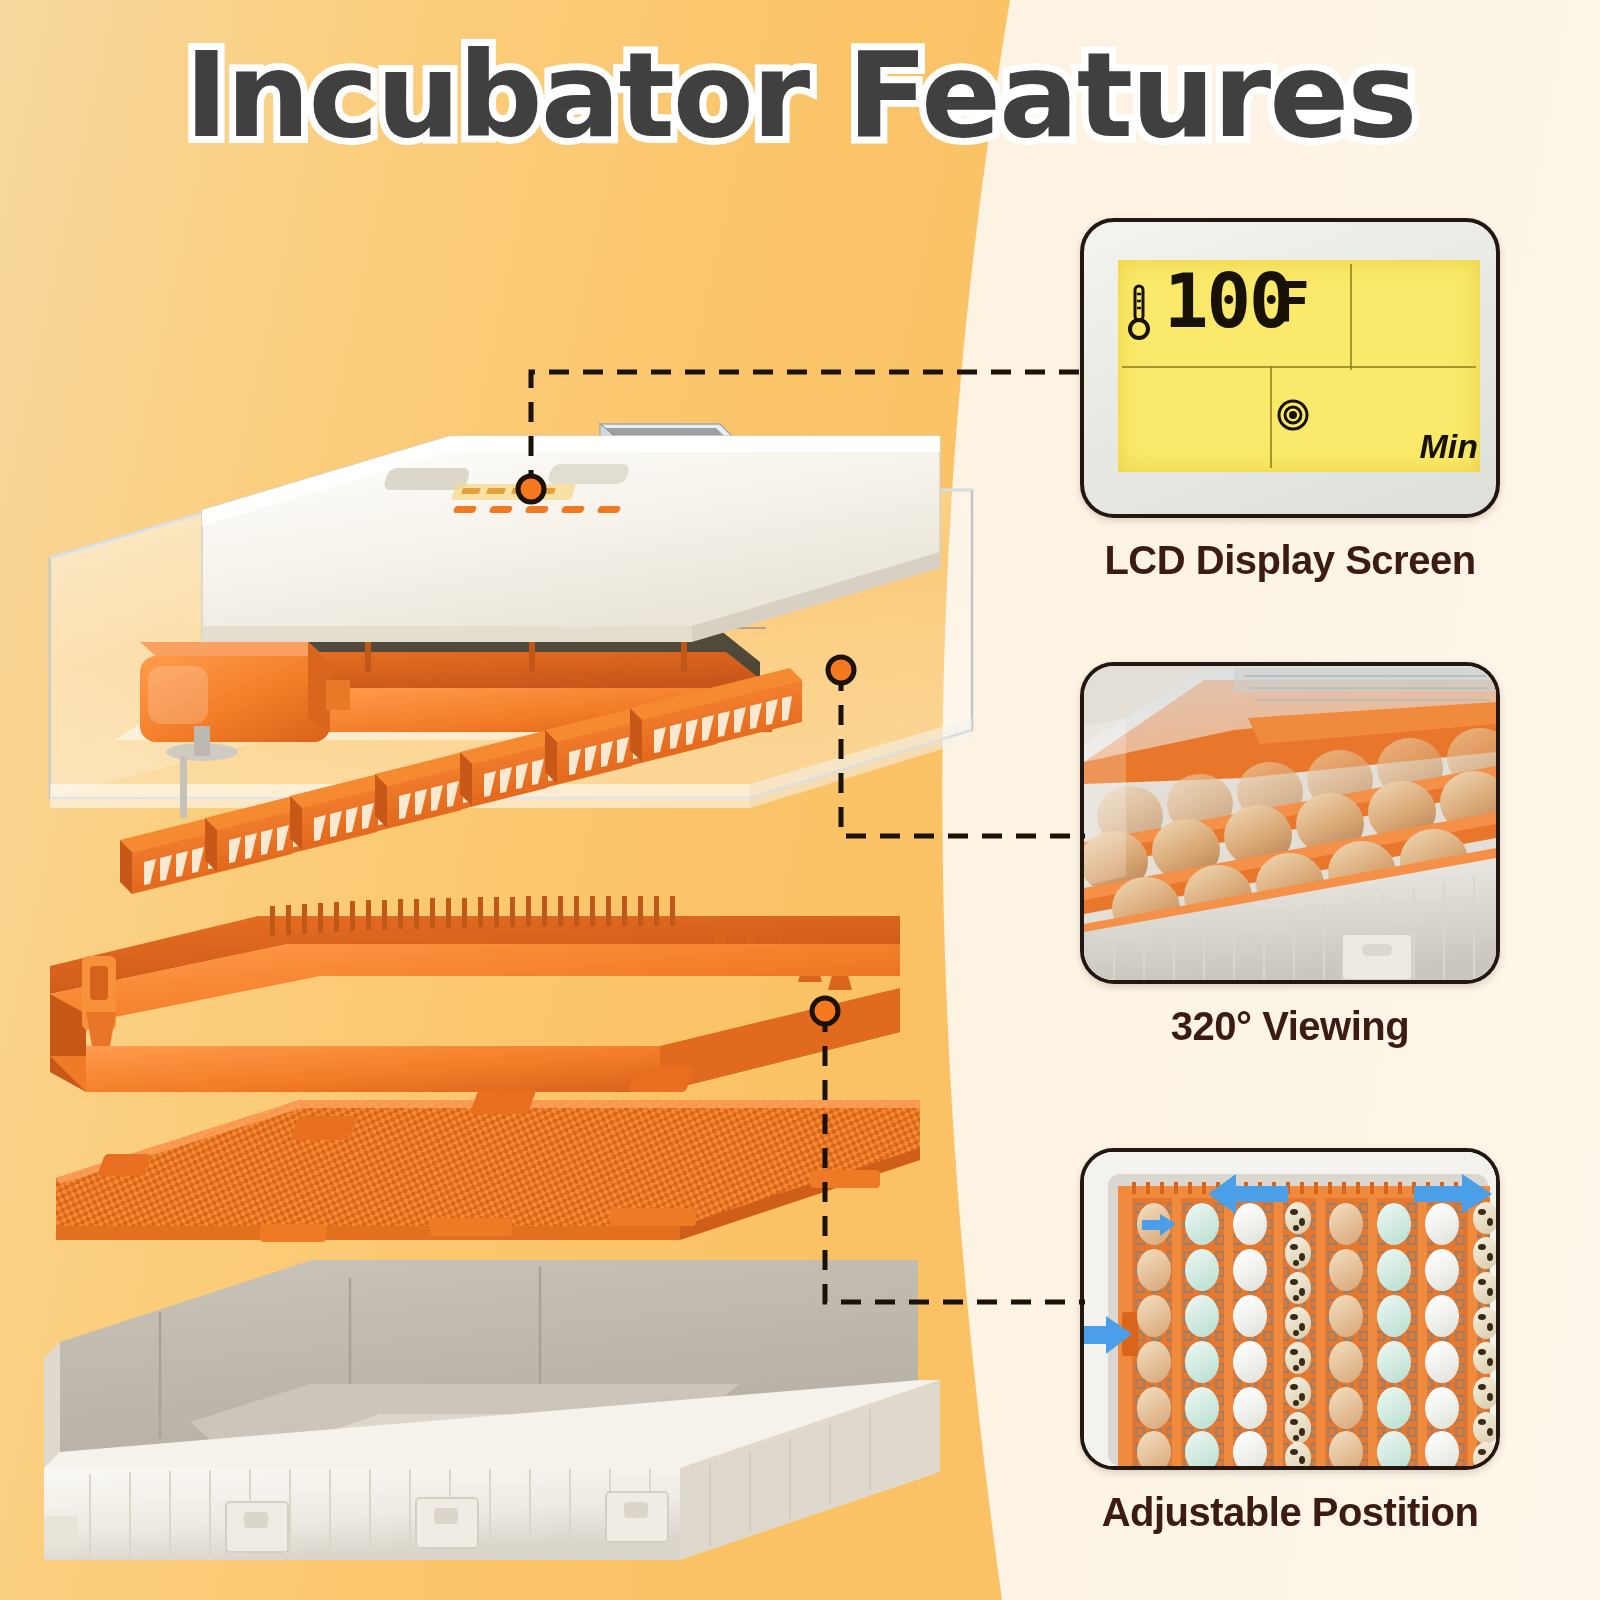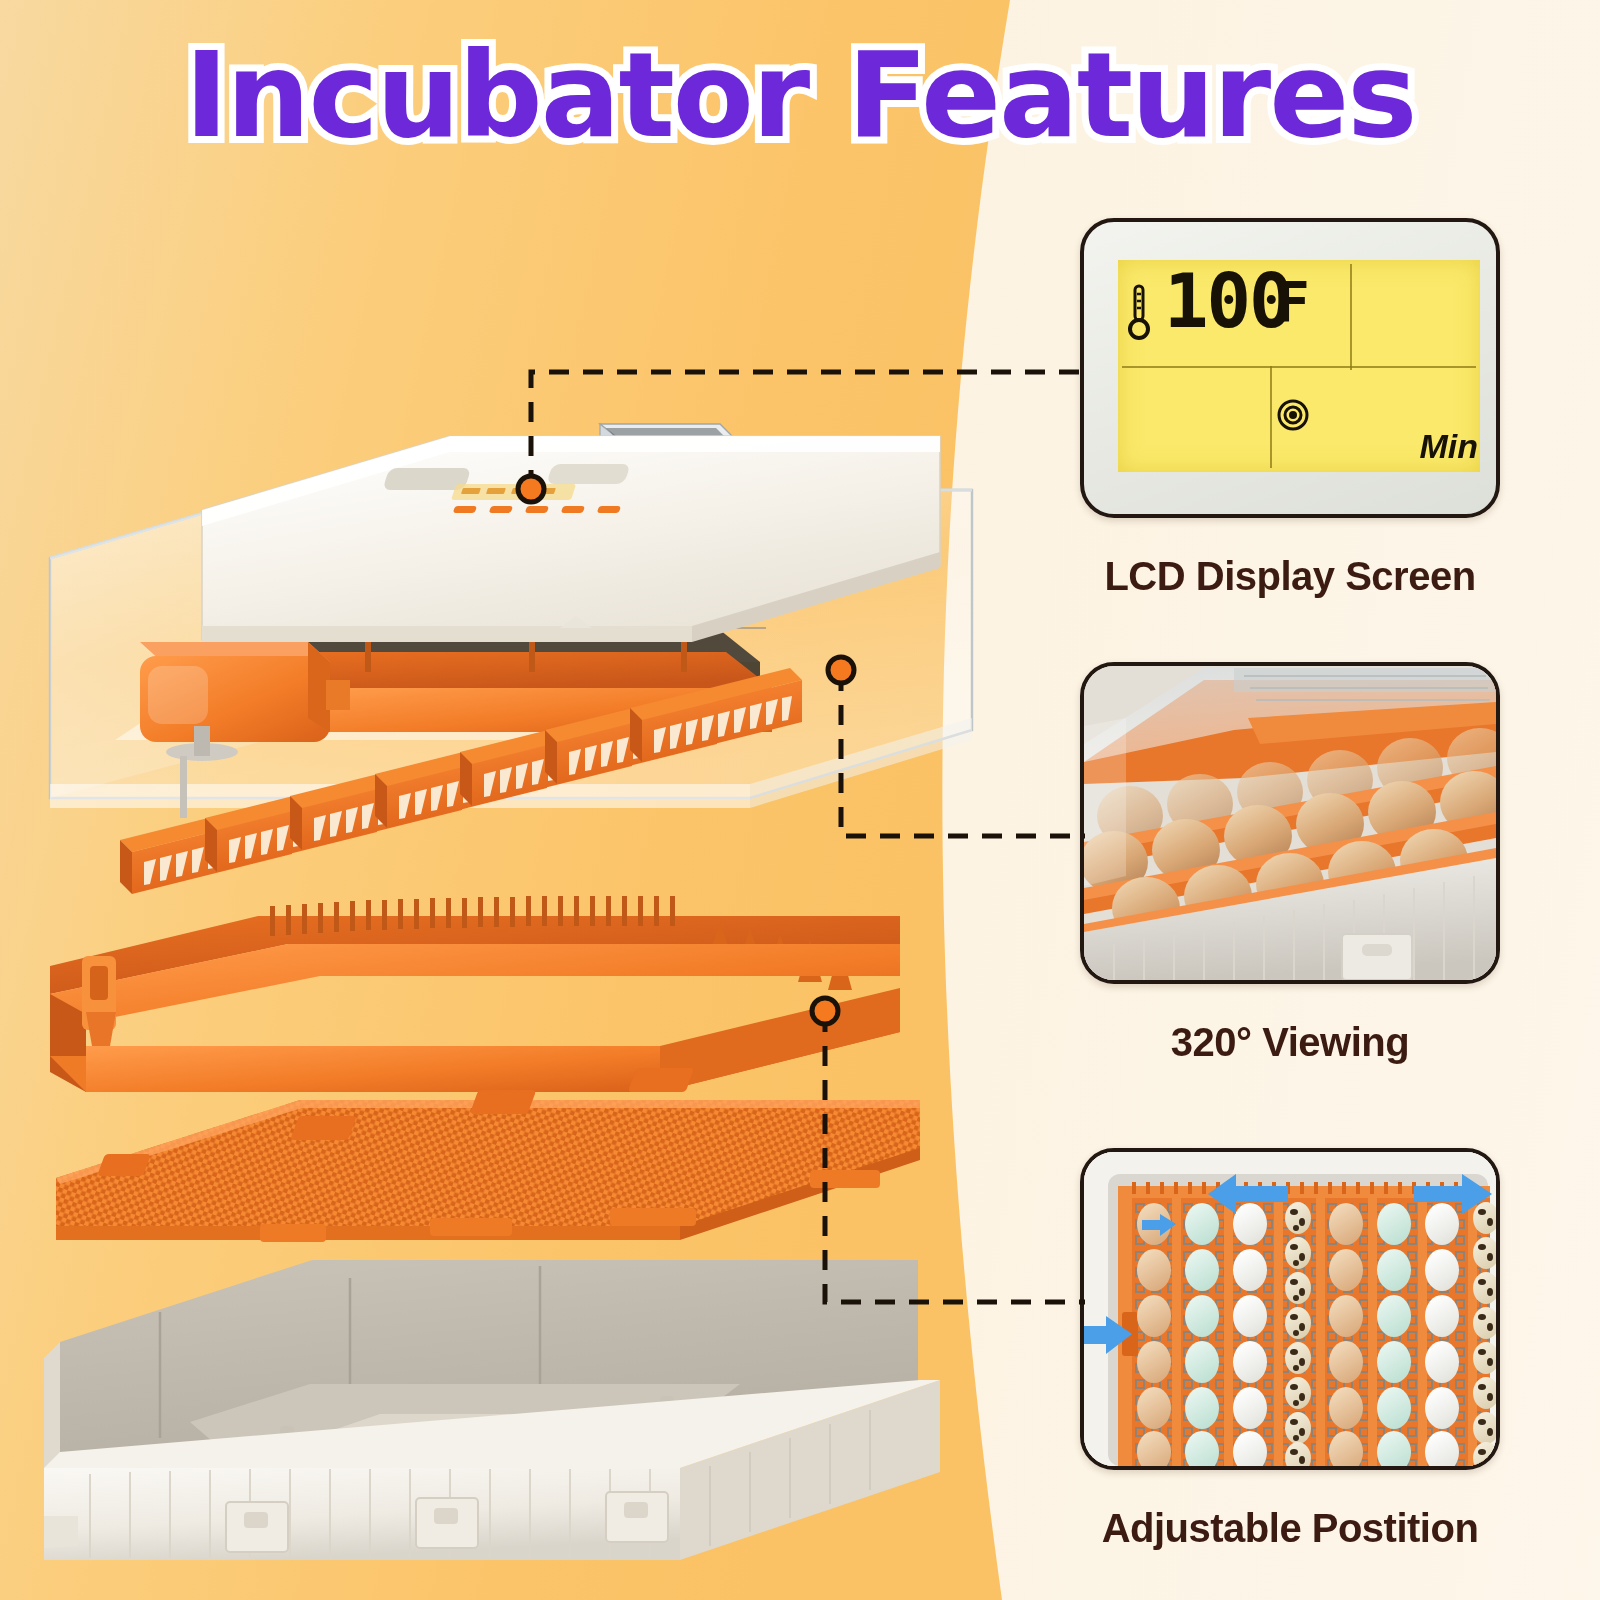--- a/index.html
+++ b/index.html
@@ -17,21 +17,21 @@
     background:linear-gradient(100deg,#FBEBD0 0%,#FCF2E0 45%,#FDF6EA 100%); }
   #bg-left-curve { position:absolute; left:0; top:0; width:1060px; height:1600px; }
 
   
   #title-wrap { position:absolute; top:34px; left:0; width:1600px; text-align:center; z-index:6; }
   #page-title {
     display:inline-block;
     font-size:118px;
     font-weight:bold;
     font-style:normal;
-    color:#6d28d9;
+    color:#404040;
     letter-spacing:-2px;
     line-height:1.05;
     -webkit-text-stroke:14px #FFFFFF;
     paint-order:stroke fill;
     font-family:"DejaVu Sans", sans-serif;
   }
 
   
   #product-stage { position:absolute; left:20px; top:380px; width:980px; height:1180px; z-index:3; }
   #product-svg { width:100%; height:100%; display:block; }
@@ -42,21 +42,21 @@
   
   .feature-card { position:absolute; z-index:4; }
   .feature-frame {
     border:4px solid #231712;
     border-radius:34px;
     overflow:hidden;
     background:#EDEDE8;
     box-shadow:0 3px 7px rgba(80,50,20,.18);
   }
   .feature-caption {
-    margin-top:36px;
+    margin-top:20px;
     text-align:center;
     font-size:40px;
     font-weight:bold;
     color:#3C1B12;
     letter-spacing:-0.5px;
     font-family:"Liberation Sans", sans-serif;
   }
 
   
   #lcd-card { left:1080px; top:218px; width:420px; }

